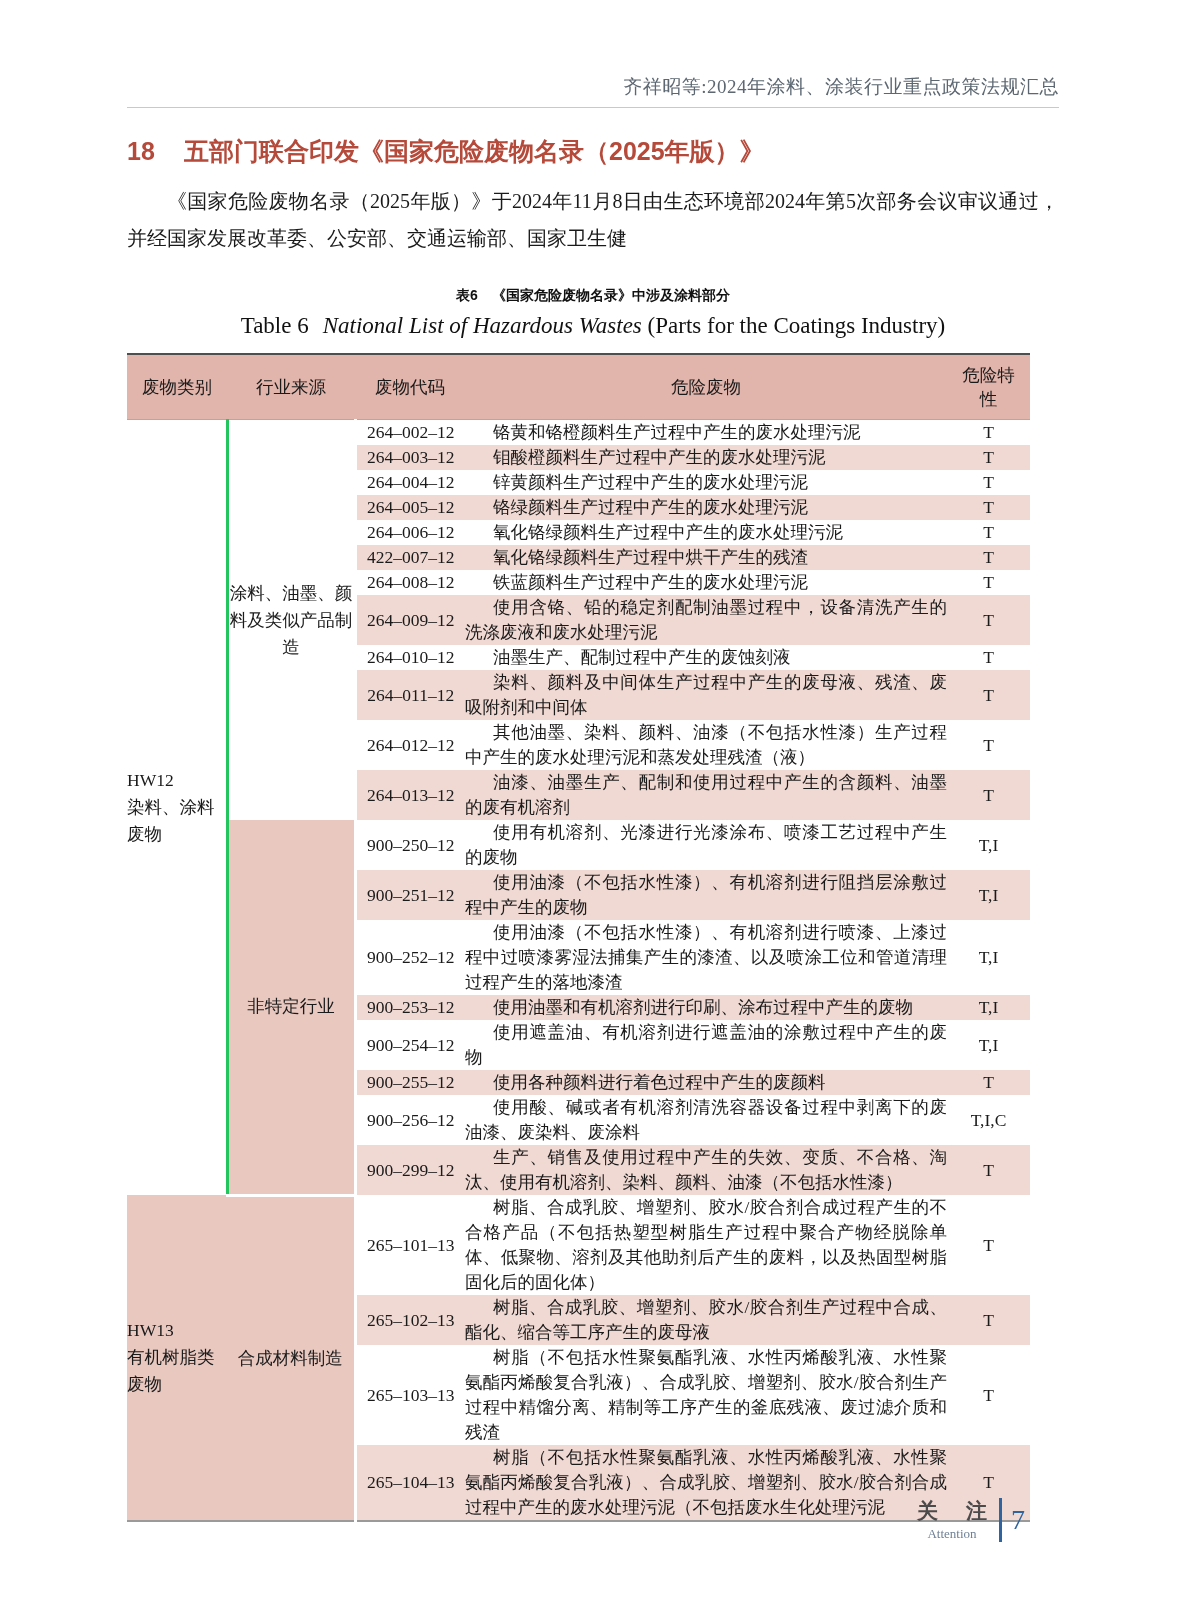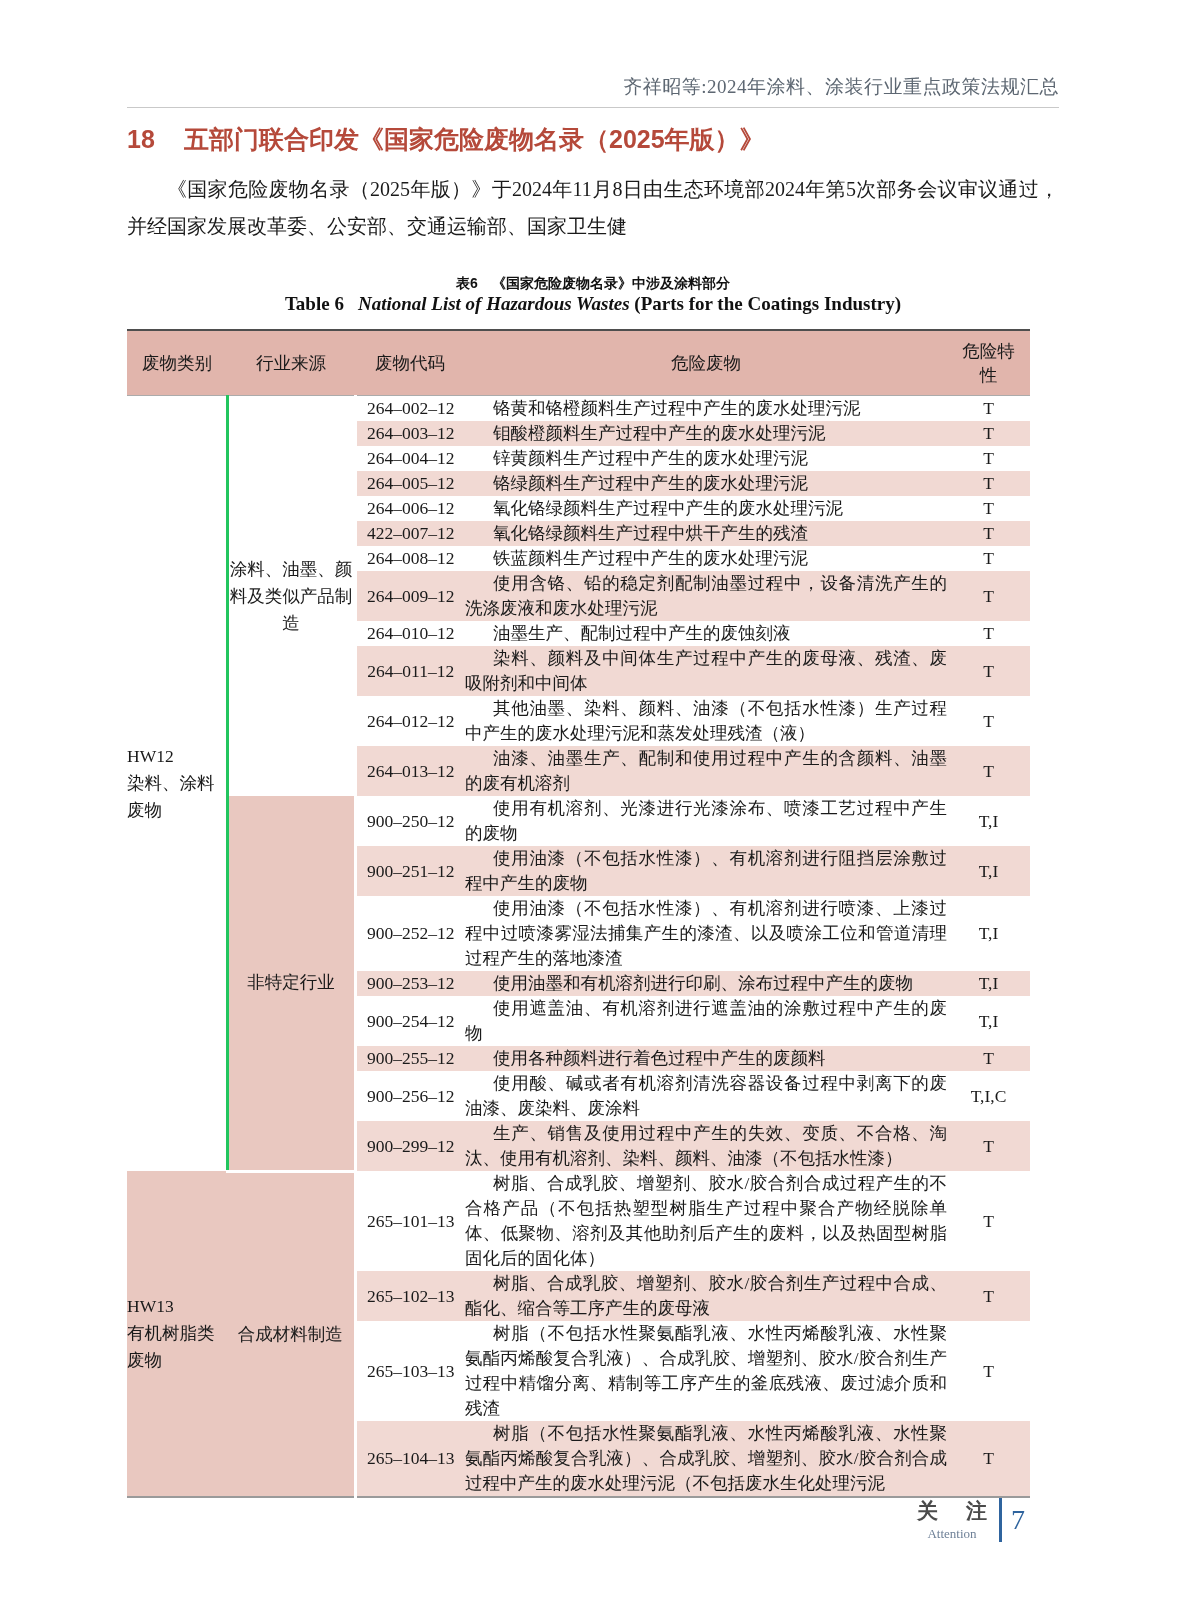--- a/index.html
+++ b/index.html
@@ -5,33 +5,33 @@
   html,body{margin:0;padding:0;background:#ffffff;}
   .page{position:relative;width:1187px;height:1600px;background:#ffffff;overflow:hidden;
         font-family:"Liberation Serif","DejaVu Serif",serif;color:#1a1a1a;}
   .content{padding:0 128px 0 127px;}
 
   
   .page-header{padding-top:74px;text-align:right;font-size:19px;color:#5d6772;letter-spacing:.5px;}
   .header-rule{border-bottom:1px solid #c9c9c9;margin-top:7px;}
 
   
-  .section{display:flex;gap:60px;margin-top:14px;}
+  .section{display:flex;gap:60px;margin-top:26px;}
   .col{flex:1 1 0;}
   .sec-head{display:flex;font-family:"Liberation Sans","DejaVu Sans",sans-serif;
             font-weight:bold;font-size:25px;line-height:35px;color:#b5493a;}
   .sec-num{width:57px;flex:0 0 57px;}
   .para{font-size:20px;line-height:37px;text-align:justify;margin-top:14px;}
   .para.indent{text-indent:2em;}
   .col-right .para{margin-top:6px;}
 
   
   .caption-zh{margin-top:30px;text-align:center;font-family:"Liberation Sans","DejaVu Sans",sans-serif;
               font-weight:bold;font-size:14px;color:#111;}
-  .caption-en{text-align:center;font-weight:bold;font-size:19px;color:#111;}
+  .caption-en{margin-top:8px;text-align:center;font-weight:normal;font-size:23px;color:#111;}
   .caption-en .it{font-style:italic;}
   .caption-en .sp{display:inline-block;width:14px;}
 
   
   table.hz{margin-top:14px;width:903px;border-collapse:collapse;table-layout:fixed;
            font-size:17.5px;border-top:2px solid #4e4e4e;border-bottom:2px solid #9a9a9a;}
   table.hz th{background:#e1b5ac;font-weight:normal;height:31px;text-align:center;
               border-bottom:1px solid #ababab;padding:8px;}
   table.hz td{vertical-align:middle;padding:0;}
   td.c-code{text-align:center;line-height:25px;}

